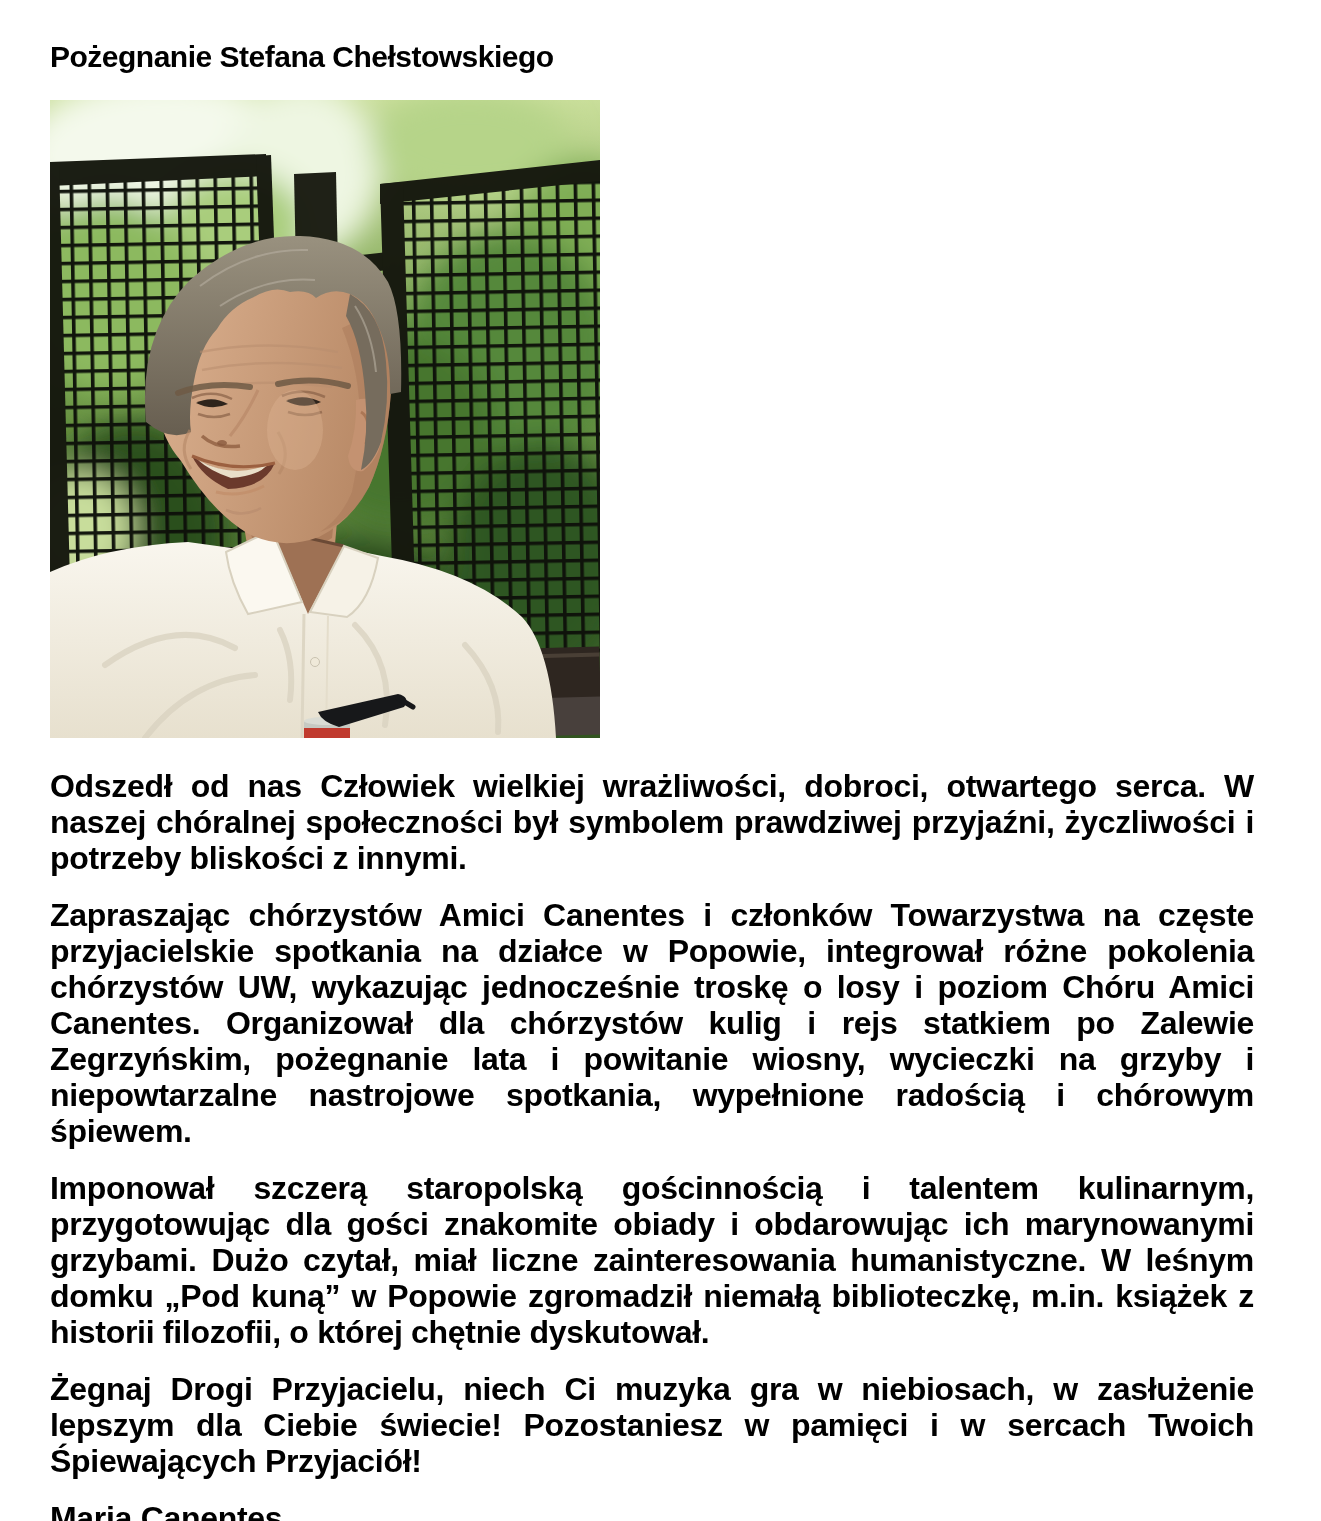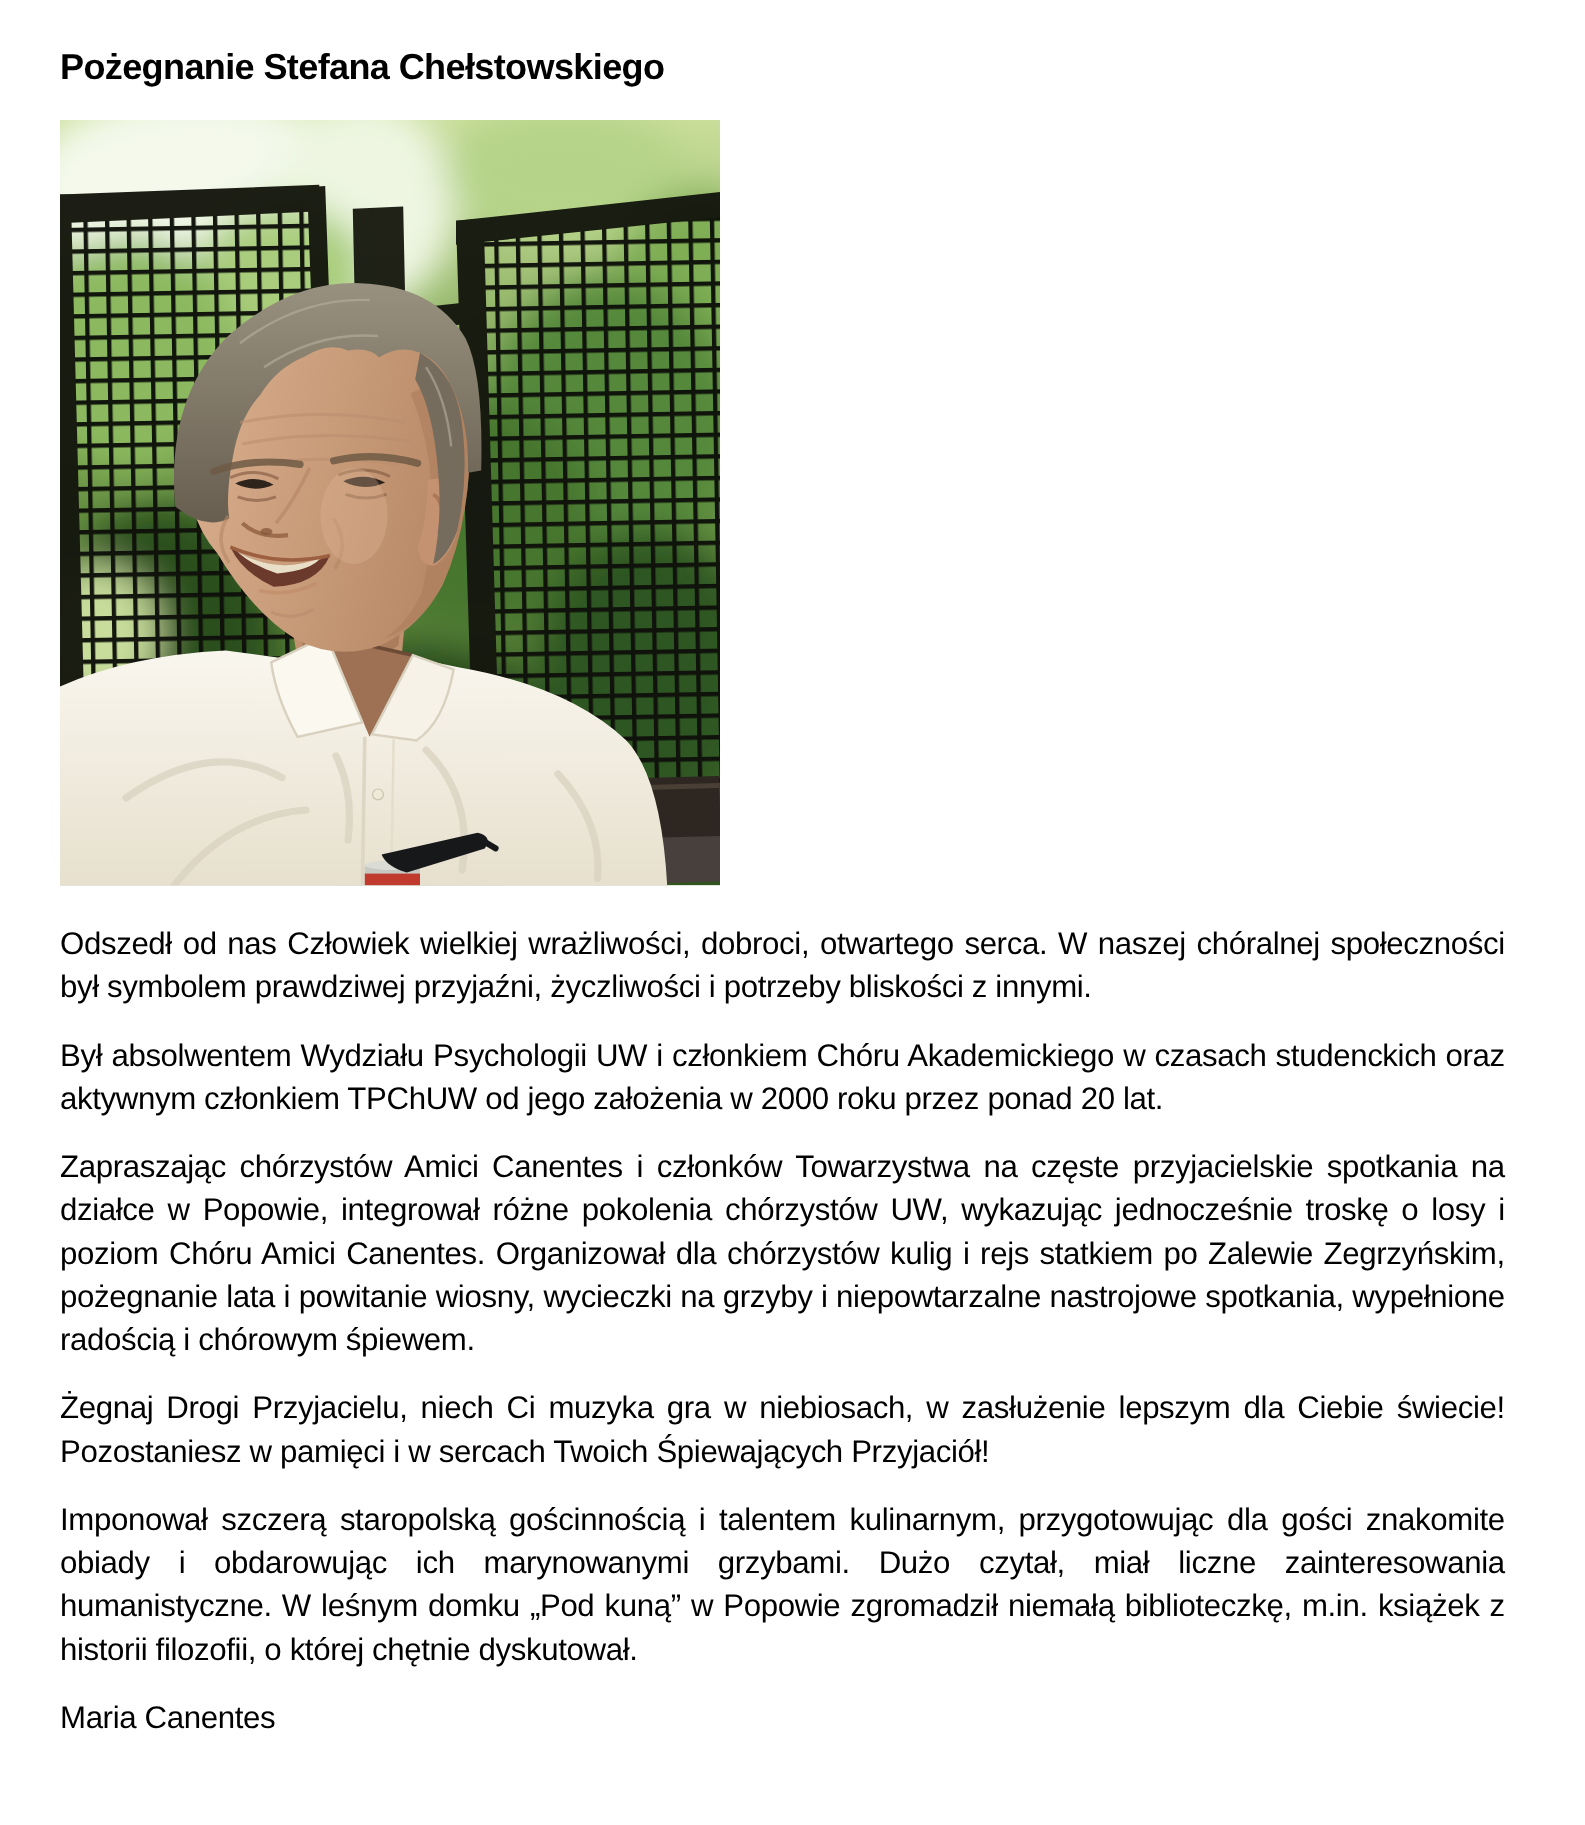--- a/index.html
+++ b/index.html
@@ -28,25 +28,26 @@
     margin: 0 0 26px 0;
   }
   .photo-figure {
     width: 550px;
     height: 638px;
     margin: 0 0 30px 0;
     overflow: hidden;
   }
   .photo-figure svg { display: block; }
   .body-text p {
-    font-size: 26px;
+    font-size: 32px;
     line-height: 36px;
     text-align: justify;
     letter-spacing: -0.3px;
     margin: 0 16px 21px 0;
+    font-weight: bold;
   }
   .body-text p.signature {
     text-align: left;
     margin-bottom: 0;
   }
 </style>
 </head>
 <body>
 
 <div class="page">
@@ -203,20 +204,19 @@
 
           <path d="M176 410 Q193 418 211 408" stroke="#b4876b" stroke-width="2.5" fill="none" opacity="0.5"></path>
           <ellipse cx="245" cy="330" rx="28" ry="40" fill="#e4bd9b" opacity="0.3"></ellipse>
         </g>
       </g>
     </svg>
   </figure>
 
   <div class="body-text">
     <p>Odszedł od nas Człowiek wielkiej wrażliwości, dobroci, otwartego serca. W naszej chóralnej społeczności był symbolem prawdziwej przyjaźni, życzliwości i potrzeby bliskości z innymi.</p>
-    <p>Był absolwentem Wydziału Psychologii UW i członkiem Chóru Akademickiego w czasach studenckich oraz aktywnym członkiem TPChUW od jego założenia w 2000 roku przez ponad 20 lat.</p>
     <p>Zapraszając chórzystów Amici Canentes i członków Towarzystwa na częste przyjacielskie spotkania na działce w Popowie, integrował różne pokolenia chórzystów UW, wykazując jednocześnie troskę o losy i poziom Chóru Amici Canentes. Organizował dla chórzystów kulig i rejs statkiem po Zalewie Zegrzyńskim, pożegnanie lata i powitanie wiosny, wycieczki na grzyby i niepowtarzalne nastrojowe spotkania, wypełnione radością i chórowym śpiewem.</p>
+    <p>Imponował szczerą staropolską gościnnością i talentem kulinarnym, przygotowując dla gości znakomite obiady i obdarowując ich marynowanymi grzybami. Dużo czytał, miał liczne zainteresowania humanistyczne. W leśnym domku „Pod kuną” w Popowie zgromadził niemałą biblioteczkę, m.in. książek z historii filozofii, o której chętnie dyskutował.</p>
     <p>Żegnaj Drogi Przyjacielu, niech Ci muzyka gra w niebiosach, w zasłużenie lepszym dla Ciebie świecie! Pozostaniesz w pamięci i w sercach Twoich Śpiewających Przyjaciół!</p>
-    <p>Imponował szczerą staropolską gościnnością i talentem kulinarnym, przygotowując dla gości znakomite obiady i obdarowując ich marynowanymi grzybami. Dużo czytał, miał liczne zainteresowania humanistyczne. W leśnym domku „Pod kuną” w Popowie zgromadził niemałą biblioteczkę, m.in. książek z historii filozofii, o której chętnie dyskutował.</p>
     <p class="signature">Maria Canentes</p>
   </div>
 
 </div>
 
 </body></html>

